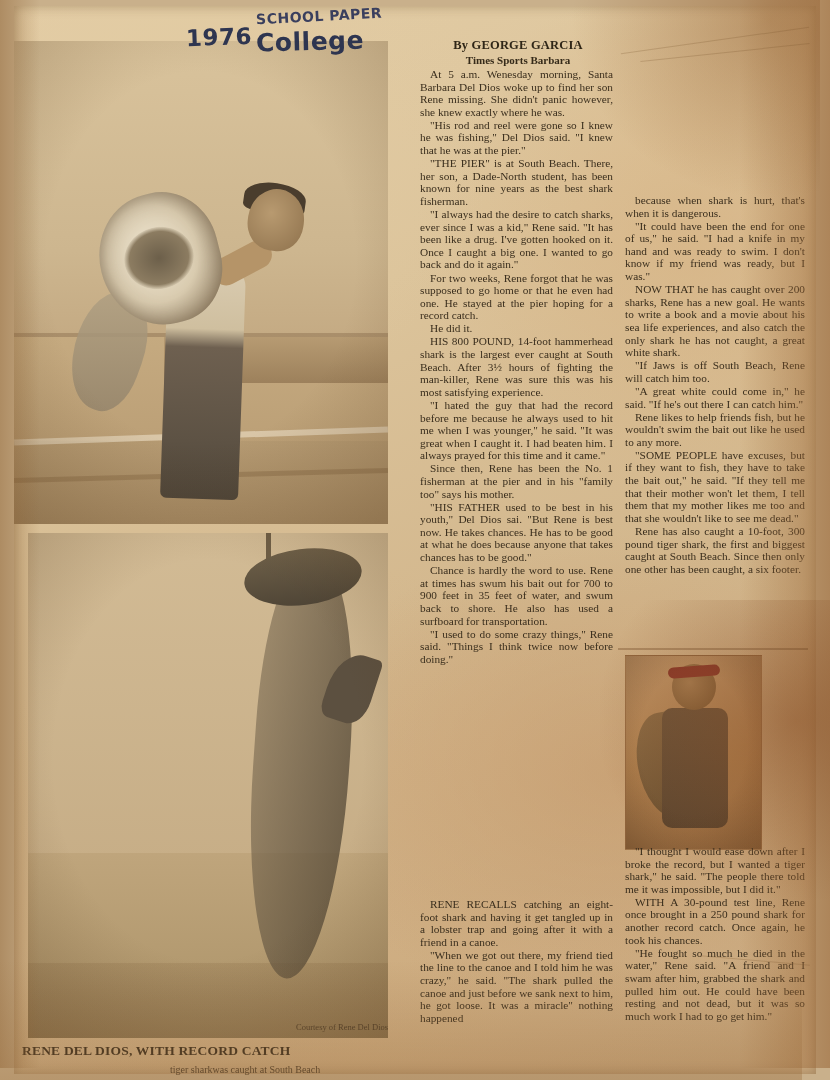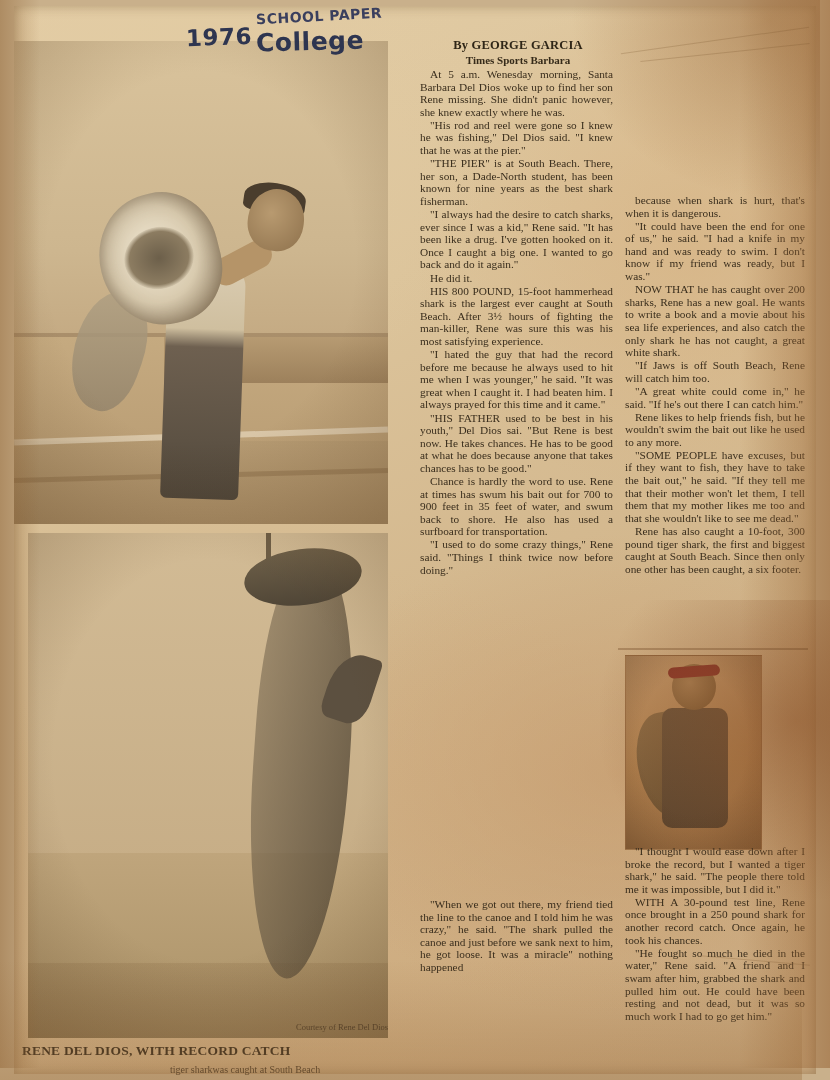--- a/index.html
+++ b/index.html
@@ -384,29 +384,32 @@
   <div class="byline">
     <div class="b1">By GEORGE GARCIA</div>
     <div class="b2">Times Sports Barbara</div>
   </div>
 
   <div class="col" id="col1">
     <p>At 5 a.m. Wenesday morning, Santa Barbara Del Dios woke up to find her son Rene missing. She didn't panic however, she knew exactly where he was.</p>
     <p>"His rod and reel were gone so I knew he was fishing," Del Dios said. "I knew that he was at the pier."</p>
     <p>"THE PIER" is at South Beach. There, her son, a Dade-North student, has been known for nine years as the best shark fisherman.</p>
     <p>"I always had the desire to catch sharks, ever since I was a kid," Rene said. "It has been like a drug. I've gotten hooked on it. Once I caught a big one. I wanted to go back and do it again."</p>
+    <p>For two weeks, Rene forgot that he was supposed to go home or that he even had one. He stayed at the pier hoping for a record catch.</p>
     <p>He did it.</p>
-    <p>HIS 800 POUND, 15-foot hammerhead shark is the largest ever caught at South Beach. After 3½ hours of fighting the man-killer, Rene was sure this was his most satisfying experience.</p>
+    <p>HIS 800 POUND, 14-foot hammerhead shark is the largest ever caught at South Beach. After 3½ hours of fighting the man-killer, Rene was sure this was his most satisfying experience.</p>
     <p>"I hated the guy that had the record before me because he always used to hit me when I was younger," he said. "It was great when I caught it. I had beaten him. I always prayed for this time and it came."</p>
+    <p>Since then, Rene has been the No. 1 fisherman at the pier and in his "family too" says his mother.</p>
     <p>"HIS FATHER used to be best in his youth," Del Dios sai. "But Rene is best now. He takes chances. He has to be good at what he does because anyone that takes chances has to be good."</p>
     <p>Chance is hardly the word to use. Rene at times has swum his bait out for 700 to 900 feet in 35 feet of water, and swum back to shore. He also has used a surfboard for transportation.</p>
     <p>"I used to do some crazy things," Rene said. "Things I think twice now before doing."</p>
   </div>
 
   <div class="col" id="col1b">
+    <p>RENE RECALLS catching an eight-foot shark and having it get tangled up in a lobster trap and going after it with a friend in a canoe.</p>
     <p>"When we got out there, my friend tied the line to the canoe and I told him he was crazy," he said. "The shark pulled the canoe and just before we sank next to him, he got loose. It was a miracle" nothing happened</p>
   </div>
 
   <div class="col" id="col2">
     <p>because when shark is hurt, that's when it is dangerous.</p>
     <p>"It could have been the end for one of us," he said. "I had a knife in my hand and was ready to swim. I don't know if my friend was ready, but I was."</p>
     <p>NOW THAT he has caught over 200 sharks, Rene has a new goal. He wants to write a book and a movie about his sea life experiences, and also catch the only shark he has not caught, a great white shark.</p>
     <p>"If Jaws is off South Beach, Rene will catch him too.</p>
     <p>"A great white could come in," he said. "If he's out there I can catch him."</p>
     <p>Rene likes to help friends fish, but he wouldn't swim the bait out like he used to any more.</p>

